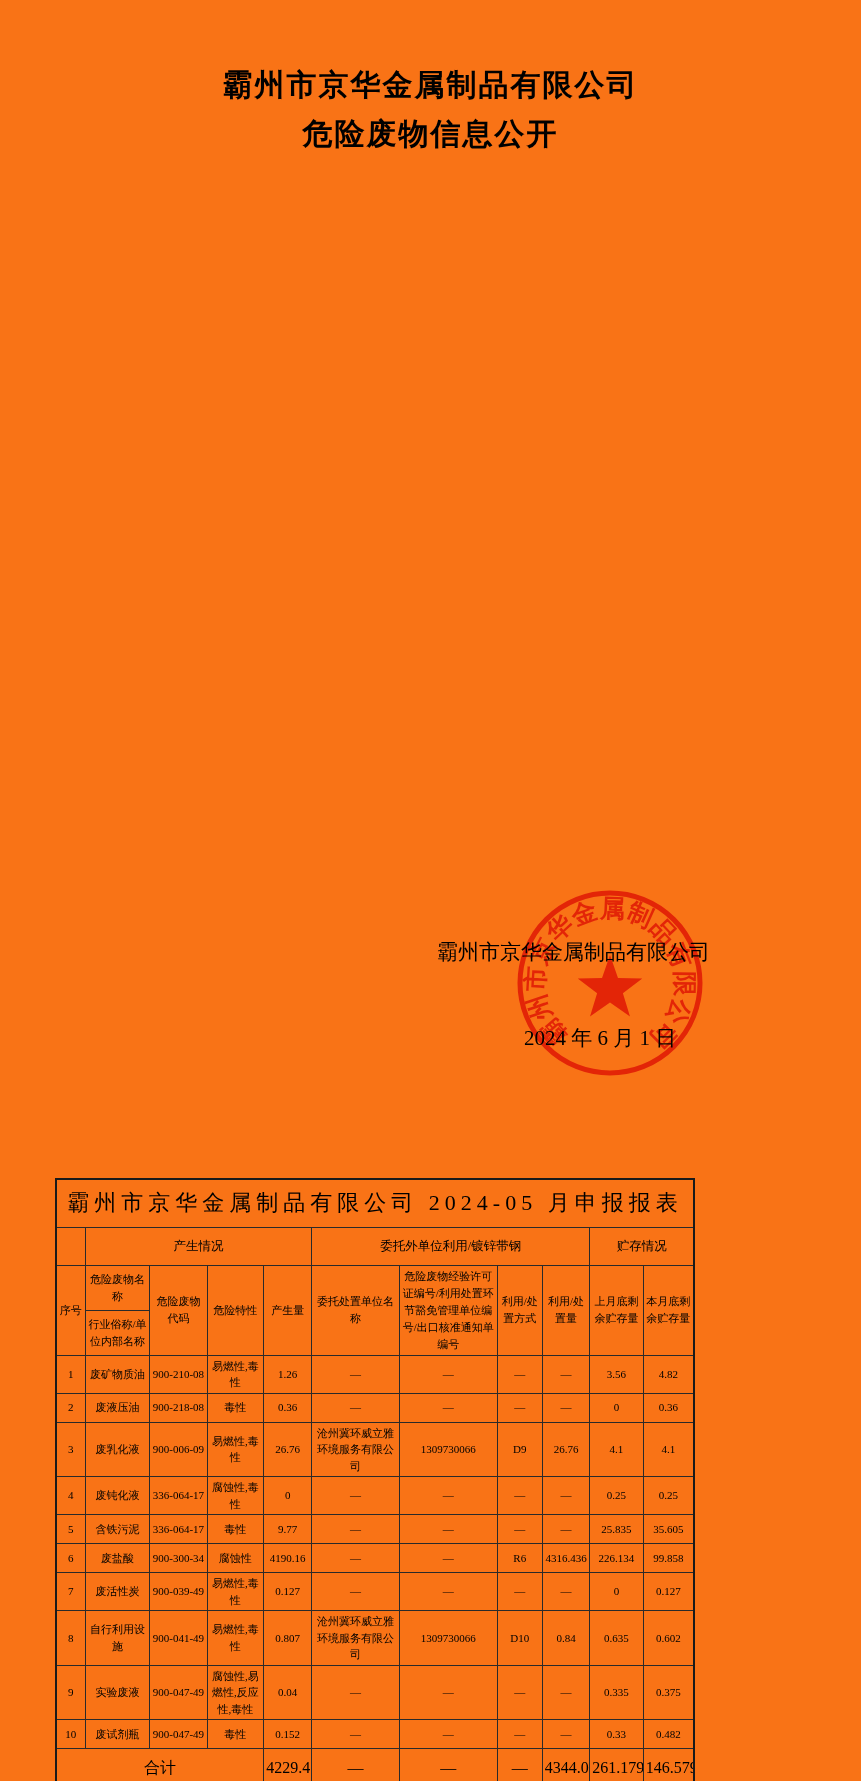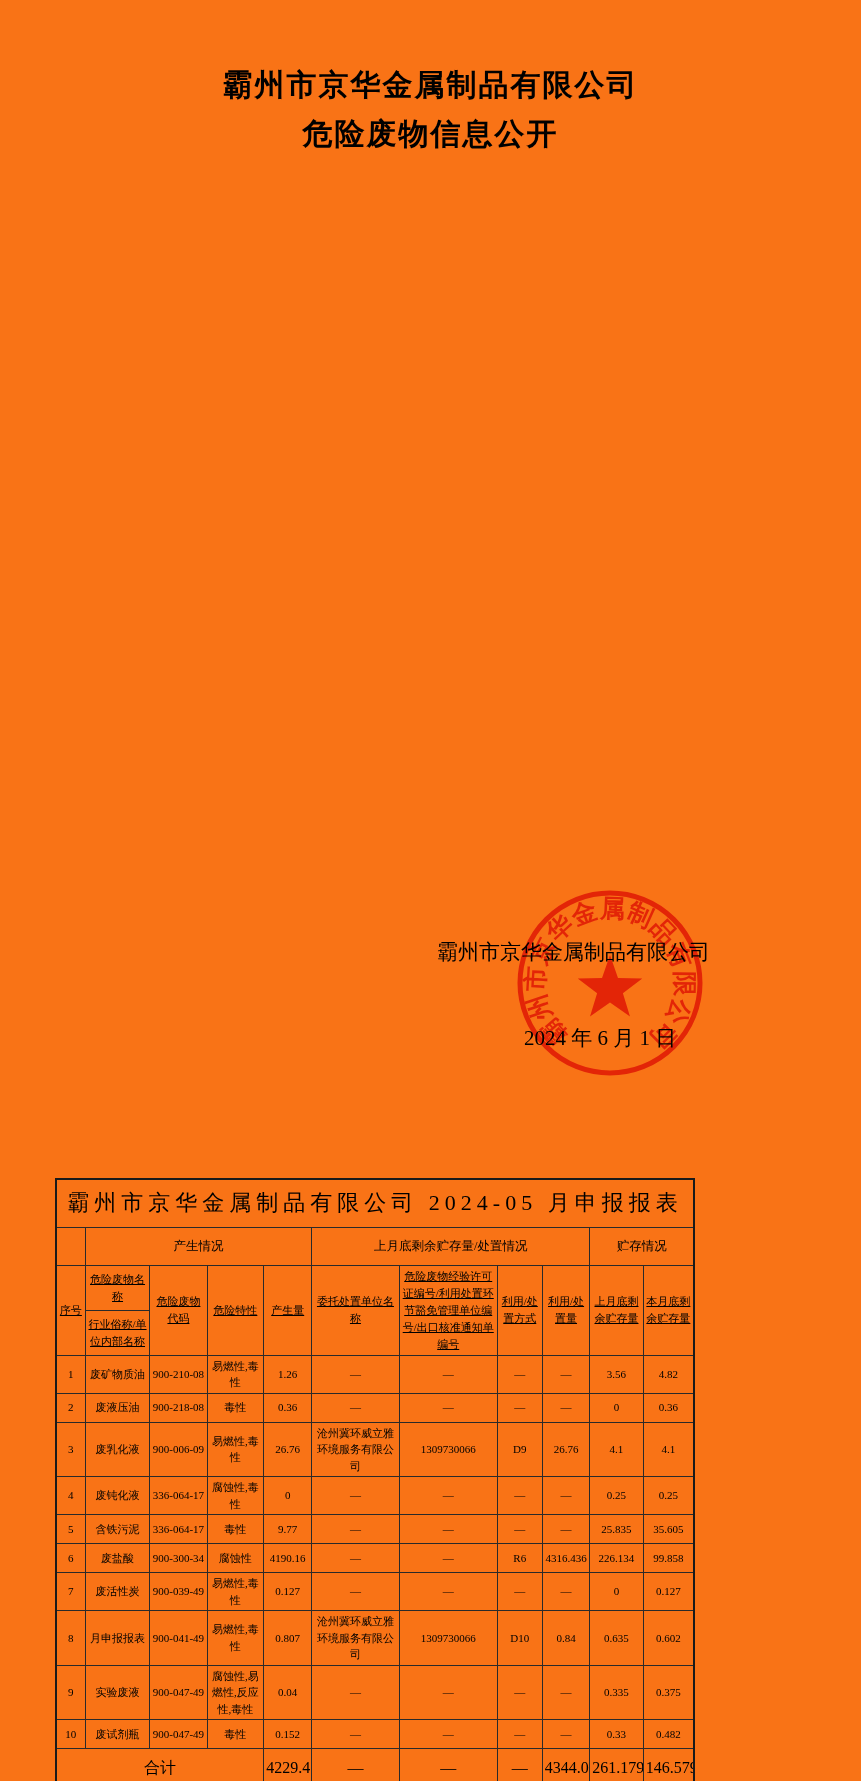--- a/index.html
+++ b/index.html
@@ -70,21 +70,21 @@
     font-weight: normal;
     padding: 2px 2px;
     overflow: hidden;
   }
   .t-title {
     font-size: 22px;
     letter-spacing: 5px;
     height: 48px;
   }
   .t-group th { font-size: 12.5px; height: 38px; }
-  .t-head th { font-size: 11px; line-height: 1.55; height: 38px; text-decoration: underline; }
+  .t-head th { font-size: 11px; line-height: 1.55; height: 38px; }
   tbody.t-body td { font-size: 11px; line-height: 1.5; height: 29px; }
   tfoot td { font-size: 16px; height: 40px; }
 </style>
 </head>
 <body>
 
 <div class="page">
 
   <div class="title-block">
     <div class="doc-title">霸州市京华金属制品有限公司</div>
@@ -125,21 +125,21 @@
         <col style="width:8.37%">
           <col style="width:7.95%">
       </colgroup>
       <thead>
         <tr>
           <th class="t-title" colspan="11">霸州市京华金属制品有限公司 2024-05 月申报报表</th>
         </tr>
         <tr class="t-group">
           <th></th>
           <th colspan="4">产生情况</th>
-          <th colspan="4">上月底剩余贮存量/处置情况</th>
+          <th colspan="4">委托外单位利用/镀锌带钢</th>
           <th colspan="2">贮存情况</th>
         </tr>
         <tr class="t-head">
           <th rowspan="2">序号</th>
           <th>危险废物名称</th>
           <th rowspan="2">危险废物代码</th>
           <th rowspan="2">危险特性</th>
           <th rowspan="2">产生量</th>
           <th rowspan="2">委托处置单位名称</th>
           <th rowspan="2">危险废物经验许可证编号/利用处置环节豁免管理单位编号/出口核准通知单编号</th>
@@ -239,21 +239,21 @@
             <td>0.127</td>
             <td>—</td>
             <td>—</td>
             <td>—</td>
             <td>—</td>
             <td>0</td>
             <td>0.127</td>
           </tr>
           <tr>
             <td>8</td>
-            <td>月申报报表</td>
+            <td>自行利用设施</td>
             <td>900-041-49</td>
             <td>易燃性,毒性</td>
             <td>0.807</td>
             <td>沧州冀环威立雅环境服务有限公司</td>
             <td>1309730066</td>
             <td>D10</td>
             <td>0.84</td>
             <td>0.635</td>
             <td>0.602</td>
           </tr>

